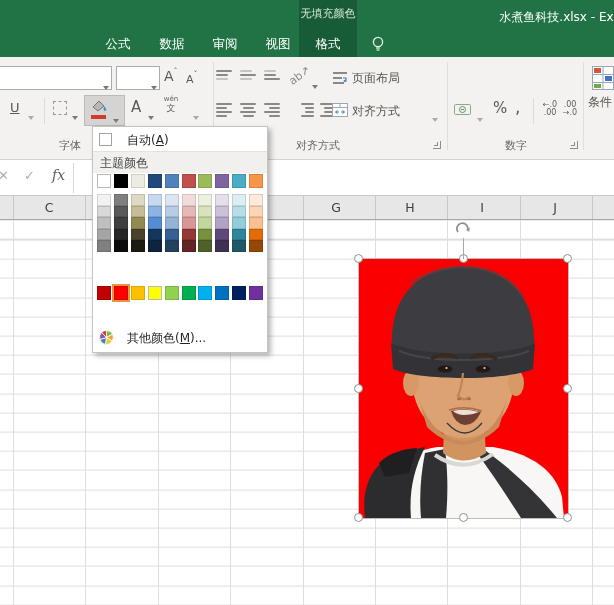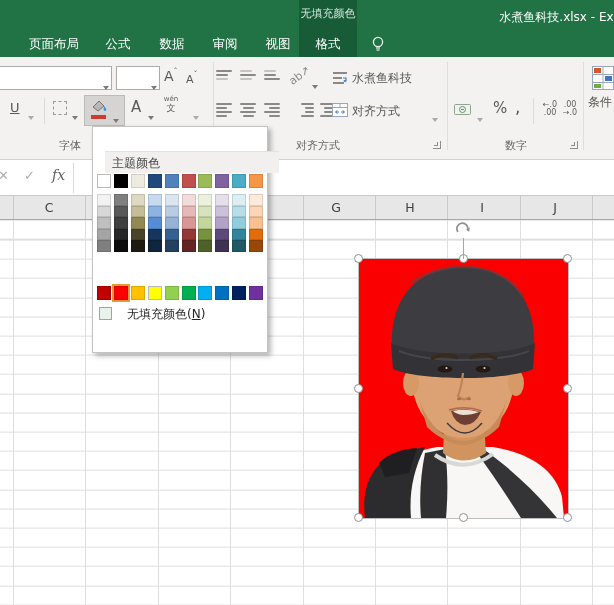--- a/index.html
+++ b/index.html
@@ -58,37 +58,36 @@
   .rot-stem { position:absolute; left:463px; top:238px; width:1px; height:21px; background:#a8a8a8; z-index:5; }
   .rot-icon { position:absolute; left:454px; top:220px; z-index:5; }
 
   
   .cmenu { position:absolute; left:92px; top:126px; width:176px; height:227px; background:#fff; border:1px solid #c5c3c1;
     box-shadow:3px 3px 5px rgba(0,0,0,.28); z-index:10; font-size:12px; color:#262626; }
   .mi { position:absolute; left:0; width:174px; height:22px; cursor:default; }
   .mi .sw { position:absolute; left:6px; top:4px; width:13px; height:13px; border:1px solid #a3a3a3; background:#fff; }
   .mi .lbl { position:absolute; left:34px; top:3px; white-space:nowrap; }
   .mnem { text-decoration:underline; }
-  .mhead { position:absolute; left:0; width:174px; height:22px; background:#f1f0ef; border-top:1px solid #e3e2e1;margin-left:12px; }
+  .mhead { position:absolute; left:0; width:174px; height:22px; background:#f1f0ef; border-top:1px solid #e3e2e1; }
   .mhead span { position:absolute; left:7px; top:3px; color:#454545; }
   .swrow { position:absolute; left:0; width:174px; }
   .swrow .c { position:absolute; width:14px; height:14px; }
   .tintgrid .c { position:absolute; width:14px; height:11.6px; }
   .selring { outline:2px solid #e8963c; outline-offset:0px; }
   .wheel { position:absolute; left:6px; top:3px; }
 </style>
 </head>
 <body>
 
 <div class="titlebar">
   <div class="ctx-box">
     <div class="ctx-label">无填充颜色</div>
   </div>
   <div class="doc-title">水煮鱼科技.xlsx - Exc</div>
-  <div class="tab" style="left:22px;width:64px;">页面布局</div>
   <div class="tab" style="left:98px;width:40px;">公式</div>
   <div class="tab" style="left:152px;width:40px;">数据</div>
   <div class="tab" style="left:205px;width:40px;">审阅</div>
   <div class="tab" style="left:258px;width:40px;">视图</div>
   <div class="tab active" style="left:299px;width:58px;">格式</div>
   <div class="bulb">
     <svg width="16" height="18" viewBox="0 0 16 18">
       <circle cx="8" cy="7" r="4.6" fill="none" stroke="#e8f1ea" stroke-width="1.3"></circle>
       <line x1="6" y1="13" x2="10" y2="13" stroke="#e8f1ea" stroke-width="1.2"></line>
       <line x1="6.5" y1="15" x2="9.5" y2="15" stroke="#e8f1ea" stroke-width="1.2"></line>
@@ -184,21 +183,21 @@
 
   <div class="abs" style="left:333px;top:13px;">
     <svg width="15" height="13" viewBox="0 0 15 13">
         <rect x="0" y="0" width="14" height="2" fill="#8b8987"></rect>
         <rect x="0" y="5" width="9" height="2" fill="#8b8987"></rect>
         <rect x="0" y="10" width="11" height="2" fill="#8b8987"></rect>
         <path d="M10 6 h3 v3 l-2.2 0" fill="none" stroke="#3e7cc0" stroke-width="1.2"></path>
         <path d="M12.4 7.6 l-2 1.4 2 1.4z" fill="#3e7cc0"></path>
       </svg>
   </div>
-  <div class="abs rbtn-txt" style="left:352px;top:13px;font-size:12px;">水煮鱼科技</div>
+  <div class="abs rbtn-txt" style="left:352px;top:13px;font-size:12px;">页面布局</div>
   <div class="abs" style="left:332px;top:45px;">
     <svg width="16" height="14" viewBox="0 0 16 14">
         <rect x="0.5" y="0.5" width="15" height="13" fill="#fff" stroke="#9aa7b8"></rect>
         <line x1="0.5" y1="4.5" x2="15.5" y2="4.5" stroke="#9aa7b8"></line>
         <line x1="8" y1="0.5" x2="8" y2="4.5" stroke="#9aa7b8"></line>
         <path d="M4 9 l3 0 M5.4 7.5 l-2 1.5 2 1.5 M12 9 l-3 0 M10.6 7.5 l2 1.5 -2 1.5" stroke="#4a78b0" stroke-width="1" fill="none"></path>
       </svg>
   </div>
   <div class="abs rbtn-txt" style="left:352px;top:46px;font-size:12px;">对齐方式</div>
   <div class="abs" style="left:432px;top:50px;"><span class="arrglyph" style="opacity:.6"></span></div>
@@ -321,20 +320,24 @@
 <div class="handle" style="left:563px;top:513px;"></div>
 <div class="rot-stem"></div>
 <div class="rot-icon">
   <svg width="18" height="18" viewBox="0 0 18 18">
     <path d="M 4 12 A 5.5 5.5 0 1 1 13.5 10.5" fill="none" stroke="#8f8f8f" stroke-width="1.6"></path>
     <path d="M 15.8 7.5 L 12.2 9.2 L 15.2 12 Z" fill="#8f8f8f"></path>
   </svg>
 </div>
 
 <div class="cmenu">
+  <div class="mi" style="top:2px;">
+    <span class="sw"></span>
+    <span class="lbl"><span>自动(</span><span class="mnem">A</span><span>)</span></span>
+  </div>
   <div class="mhead" style="top:24px;">
       <span>主题颜色</span>
     </div>
   <div class="swrow" style="top:47px;height:14px;" id="theme-main-row">
       <span class="c" style="left: 4px; top: 0px; height: 14px; background: rgb(255, 255, 255); box-shadow: rgb(185, 185, 185) 0px 0px 0px 1px inset;"></span>
       <span class="c" style="left: 20.9px; top: 0px; height: 14px; background: rgb(0, 0, 0); box-shadow: rgba(0, 0, 0, 0.12) 0px 0px 0px 1px inset;"></span>
       <span class="c" style="left: 37.8px; top: 0px; height: 14px; background: rgb(238, 236, 225); box-shadow: rgba(0, 0, 0, 0.12) 0px 0px 0px 1px inset;"></span>
       <span class="c" style="left: 54.7px; top: 0px; height: 14px; background: rgb(31, 73, 125); box-shadow: rgba(0, 0, 0, 0.12) 0px 0px 0px 1px inset;"></span>
       <span class="c" style="left: 71.6px; top: 0px; height: 14px; background: rgb(79, 129, 189); box-shadow: rgba(0, 0, 0, 0.12) 0px 0px 0px 1px inset;"></span>
       <span class="c" style="left: 88.5px; top: 0px; height: 14px; background: rgb(192, 80, 77); box-shadow: rgba(0, 0, 0, 0.12) 0px 0px 0px 1px inset;"></span>
@@ -400,17 +403,28 @@
       <span class="c selring" style="left: 20.9px; top: 0px; height: 14px; background: rgb(255, 0, 0); box-shadow: rgba(0, 0, 0, 0.12) 0px 0px 0px 1px inset; outline: rgb(232, 150, 60) solid 2px;"></span>
       <span class="c" style="left: 37.8px; top: 0px; height: 14px; background: rgb(255, 192, 0); box-shadow: rgba(0, 0, 0, 0.12) 0px 0px 0px 1px inset;"></span>
       <span class="c" style="left: 54.7px; top: 0px; height: 14px; background: rgb(255, 255, 0); box-shadow: rgb(185, 185, 185) 0px 0px 0px 1px inset;"></span>
       <span class="c" style="left: 71.6px; top: 0px; height: 14px; background: rgb(146, 208, 80); box-shadow: rgba(0, 0, 0, 0.12) 0px 0px 0px 1px inset;"></span>
       <span class="c" style="left: 88.5px; top: 0px; height: 14px; background: rgb(0, 176, 80); box-shadow: rgba(0, 0, 0, 0.12) 0px 0px 0px 1px inset;"></span>
       <span class="c" style="left: 105.4px; top: 0px; height: 14px; background: rgb(0, 176, 240); box-shadow: rgba(0, 0, 0, 0.12) 0px 0px 0px 1px inset;"></span>
       <span class="c" style="left: 122.3px; top: 0px; height: 14px; background: rgb(0, 112, 192); box-shadow: rgba(0, 0, 0, 0.12) 0px 0px 0px 1px inset;"></span>
       <span class="c" style="left: 139.2px; top: 0px; height: 14px; background: rgb(0, 32, 96); box-shadow: rgba(0, 0, 0, 0.12) 0px 0px 0px 1px inset;"></span>
       <span class="c" style="left: 156.1px; top: 0px; height: 14px; background: rgb(112, 48, 160); box-shadow: rgba(0, 0, 0, 0.12) 0px 0px 0px 1px inset;"></span>
     </div>
-  <div class="mi" style="top:176px;">
-    <span class="sw" id="nofill-swatch" style="background: rgb(233, 242, 235);"></span>
-    <span class="lbl"><span>无填充颜色(</span><span class="mnem">N</span><span>)</span></span>
+  <div class="mi" style="top:200px;">
+    <span class="wheel">
+      <svg width="15" height="15" viewBox="0 0 15 15">
+        <g stroke="#fff" stroke-width="0.8">
+          <path d="M7.5 7.5 L7.5 0.5 A7 7 0 0 1 13.6 4.2 Z" fill="#7fba42"></path>
+          <path d="M7.5 7.5 L13.6 4.2 A7 7 0 0 1 13.2 10.9 Z" fill="#f0a32a"></path>
+          <path d="M7.5 7.5 L13.2 10.9 A7 7 0 0 1 6.3 14.4 Z" fill="#e8cf37"></path>
+          <path d="M7.5 7.5 L6.3 14.4 A7 7 0 0 1 0.9 9.4 Z" fill="#4a7ebb"></path>
+          <path d="M7.5 7.5 L0.9 9.4 A7 7 0 0 1 2.6 2.3 Z" fill="#8a59a8"></path>
+          <path d="M7.5 7.5 L2.6 2.3 A7 7 0 0 1 7.5 0.5 Z" fill="#cf3b30"></path>
+        </g>
+      </svg>
+    </span>
+    <span class="lbl"><span>其他颜色(</span><span class="mnem">M</span><span>)...</span></span>
   </div>
 </div>
 
 </body></html>

